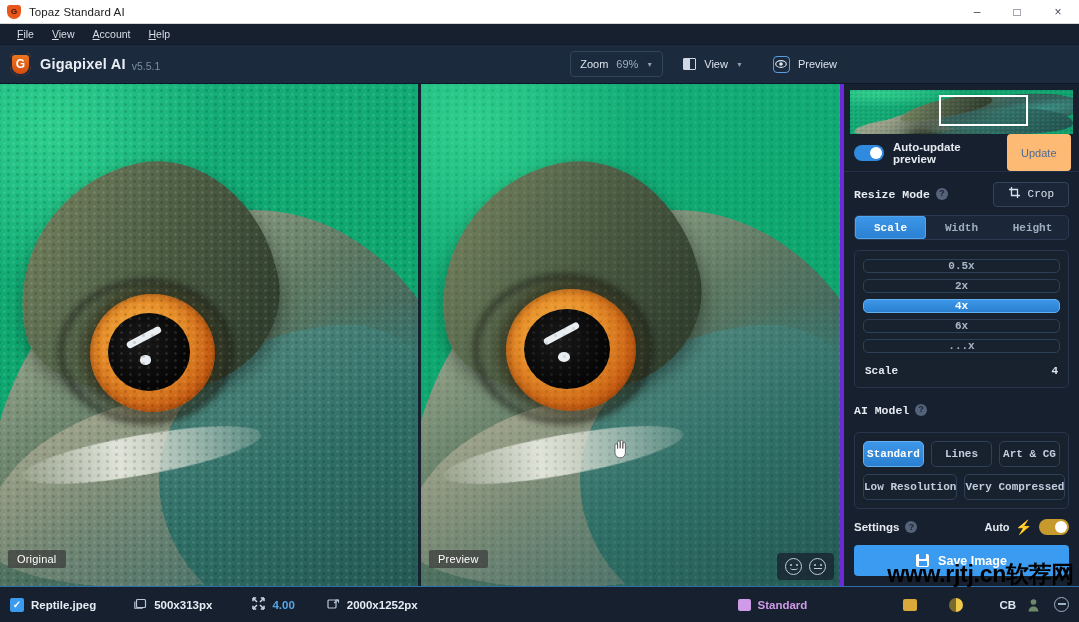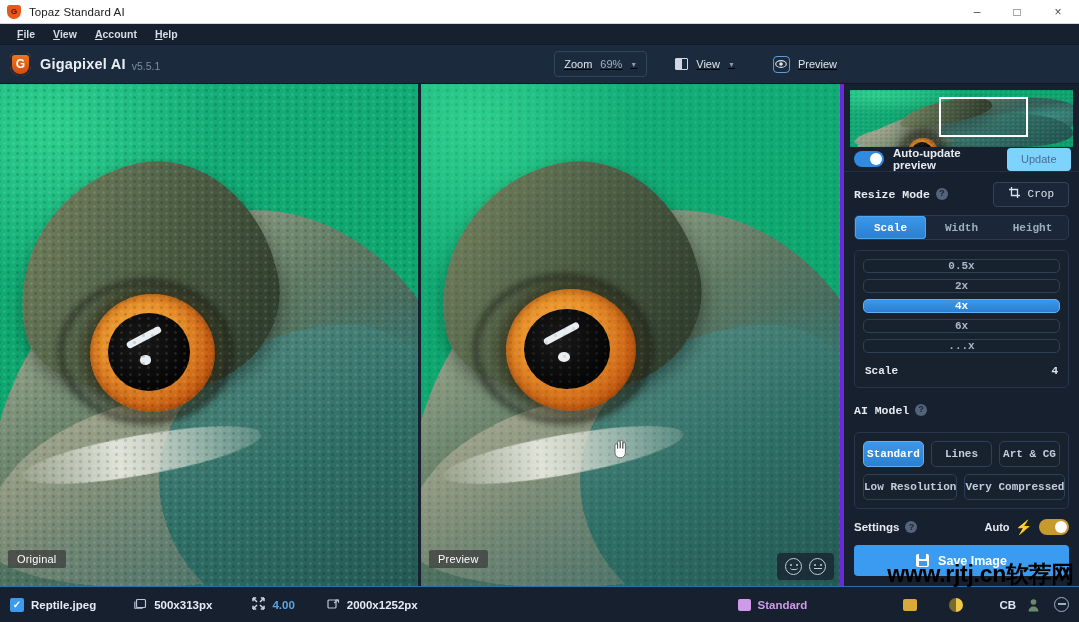--- a/index.html
+++ b/index.html
@@ -55,21 +55,20 @@
     height: 21px; min-height: 21px;
     background: #16202e;
     display: flex; align-items: center;
     padding-left: 8px;
     border-bottom: 1px solid #10192a;
   }
   .menubar span {
     font-size: 10.5px; color: #d8dde6;
     padding: 0 9px; line-height: 21px;
     white-space: nowrap;
-    font-weight: bold;
   }
   .menubar span u { text-decoration: underline; }
 
   
   .toolbar {
     height: 39px; min-height: 39px;
     background: #1b2a3d;
     display: flex; align-items: center;
     border-bottom: 1px solid #0f1826;
     position: relative;
@@ -87,21 +86,21 @@
     font-style: normal; font-size: 12px; font-weight: bold;
     color: #fff; line-height: 1;
   }
   .brand-name {
     font-size: 14.5px; font-weight: bold; color: #e9eef5;
     margin-left: 9px; letter-spacing: .2px;
   }
   .brand-ver {
     font-size: 10.5px; color: #7e8ea3; margin-left: 6px; margin-top: 3px;
   }
-  .tools { margin-left: auto; display: flex; align-items: center; gap: 18px; padding-right: 232px; text-decoration: underline; }
+  .tools { margin-left: auto; display: flex; align-items: center; gap: 10px; padding-right: 232px; }
   .tool-btn {
     height: 26px; border: 1px solid #33455c; border-radius: 4px;
     display: flex; align-items: center; gap: 8px;
     padding: 0 9px; background: transparent;
     font-size: 11px; color: #dce3ec; white-space: nowrap;
   }
   .tool-btn.noborder { border-color: transparent; }
   .tool-val { color: #9fb0c4; font-size: 11px; }
   .caret { font-size: 7px; color: #8b9cb2; }
   .tool-btn.preview { border-color: transparent; }
@@ -263,22 +262,22 @@
     width: 30px; height: 16px; border-radius: 9px;
     background: #2f8ae0; position: relative; flex: none;
   }
   .switch .knob {
     position: absolute; right: 2px; top: 2px;
     width: 12px; height: 12px; border-radius: 50%; background: #fff;
   }
   .switch.amber { background: #c79a2e; }
   .autorow .lbl { font-size: 11.5px; color: #e6ebf2; font-weight: bold; }
   .btn-update {
-    margin-left: auto; height: 23px; width: 70px;
-    background: #7dd3fc; border: none; border-radius: 4px;
+    margin-left: auto; height: 37px; width: 70px;
+    background: #fdba74; border: none; border-radius: 4px;
     color: #4c6c95; font-size: 11px;
   }
   .section { padding: 10px 10px 0 10px; font-family: Liberation Mono, monospace; }
   .sec-head {
     display: flex; align-items: center; gap: 6px;
     margin-bottom: 9px; height: 24px;
   }
   .sec-title { font-size: 11.5px; font-weight: bold; color: #e6ebf2; }
   .qmark {
     width: 12px; height: 12px; border-radius: 50%;

